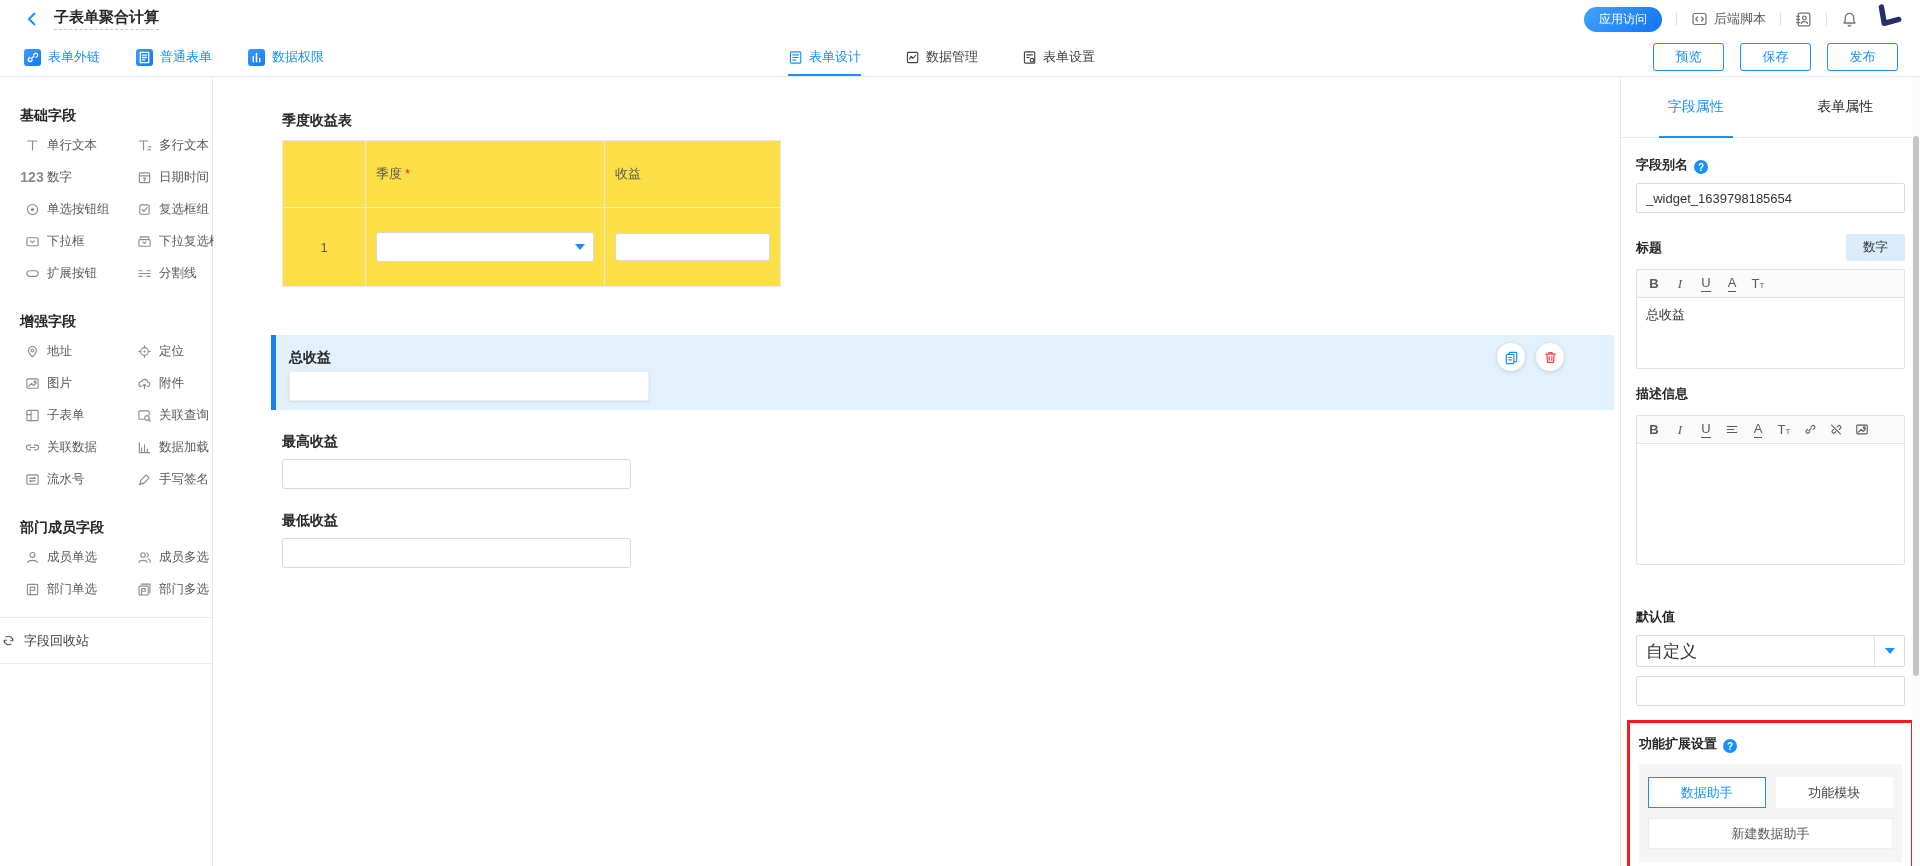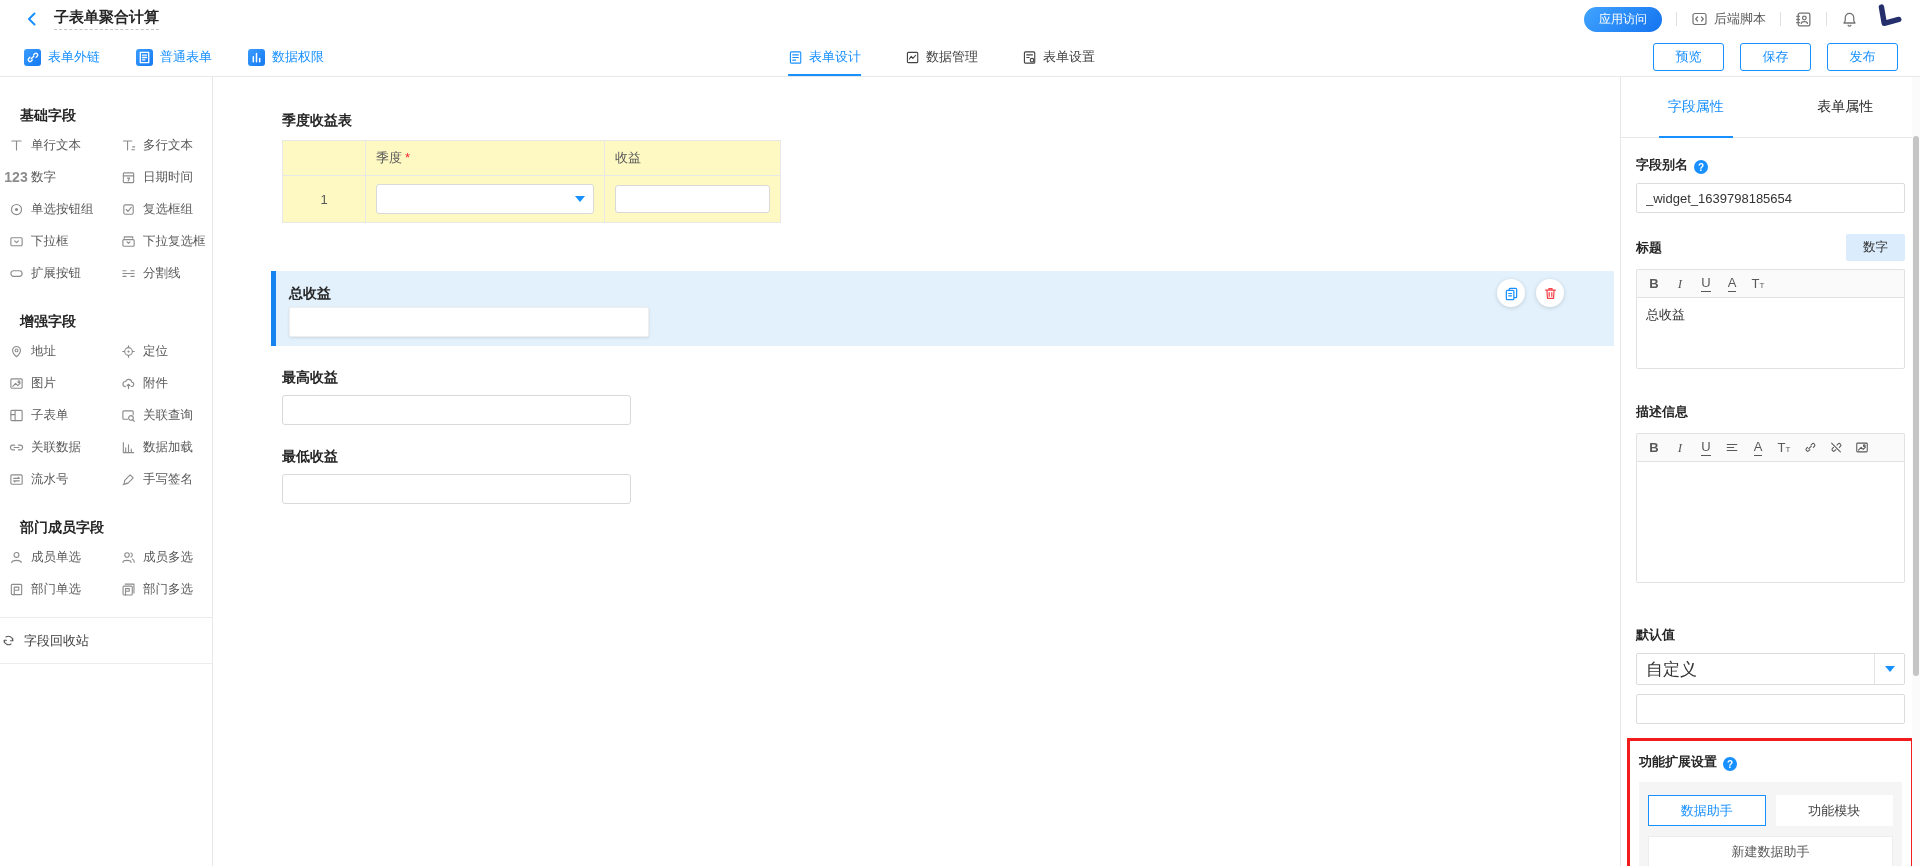--- a/index.html
+++ b/index.html
@@ -27,32 +27,32 @@
   .tab{display:flex;align-items:center;gap:6px;font-size:13px;color:#434343;cursor:pointer;position:relative;height:100%}
   .tab.active{color:#1890ff}
   .tab.active::after{content:"";position:absolute;left:0;right:0;bottom:0;height:2px;background:#1890ff}
   .tb-actions{margin-left:auto;margin-right:22px;display:flex;gap:16px}
   .obtn{min-width:71px;height:28px;border:1px solid #1890ff;color:#1890ff;background:#fff;font-size:13px;
         border-radius:3px;cursor:pointer;font-family:inherit}
   
   .side{position:absolute;top:77px;left:0;bottom:0;width:213px;border-right:1px solid #e8e8e8;background:#fff;
         padding-top:6px;box-sizing:border-box}
   .sec-h{font-size:14px;font-weight:bold;color:#262626;margin:24px 0 4px 20px}
-  .grid{display:grid;grid-template-columns:112px 1fr;padding-left:8px}
+  .grid{display:grid;grid-template-columns:112px 1fr;padding-left:24px}
   .fld{display:flex;align-items:center;gap:7px;height:32px;color:#595959;font-size:12.5px;cursor:pointer;white-space:nowrap}
   .ficon{color:#8c8c8c;width:16px;display:flex;justify-content:center}
   .n123{font-style:normal;font-size:14px;font-weight:bold;letter-spacing:0;color:#8c8c8c}
   .recycle{margin-top:12px;border-top:1px solid #ececec;border-bottom:1px solid #ececec;height:45px;
            display:flex;align-items:center;justify-content:flex-start;gap:8px;font-size:13px;color:#404040;cursor:pointer}
   
   .canvas{position:absolute;top:77px;left:214px;right:300px;bottom:0;background:#fff;overflow:hidden}
   .c-pad{padding:34px 0 0 68px}
   .f-label{font-size:14px;font-weight:bold;color:#262626;line-height:18px}
   .sub-table{margin-top:11px;width:438px;border:1px solid #e8e8e8;border-collapse:collapse;table-layout:fixed}
-  .sub-table td{border:1px solid #e8e8e8;font-size:13px;color:#595959;padding:0 10px;height:34px;background:#fef9c3}
+  .sub-table td{border:1px solid #e8e8e8;font-size:13px;color:#595959;padding:16px 10px;height:34px;background:#fde047}
   .sub-table .c0{width:62px;text-align:center}
   .sub-table .c1{width:218px}
   .sub-table .c2{width:155px}
   .req{color:#f5222d;margin-left:3px}
   .sub-table tr.body td{height:46px}
   .ddl{position:relative;height:28px;border:1px solid #d9d9d9;border-radius:3px;background:#fff;cursor:pointer}
   .caret{position:absolute;right:8px;top:11px;width:0;height:0;border-left:5px solid transparent;
          border-right:5px solid transparent;border-top:6px solid #1890ff}
   .tin{height:28px;border:1px solid #d9d9d9;border-radius:3px;background:#fff;width:100%;box-sizing:border-box;
        font-family:inherit;font-size:13px;padding:0 8px;color:#333}
@@ -530,21 +530,21 @@
           </button>
           <button class="rtb u">
             <span>A</span>
           </button>
           <button class="rtb ">
             <span class="tt">T<i>T</i></span>
           </button>
         </div>
       <div class="rtarea" style="height:72px">总收益</div>
 
-      <div class="plabel" style="margin-top:34px">
+      <div class="plabel" style="margin-top:16px">
           <span>描述信息</span>
         </div>
       <div class="rtbar" id="desc-toolbar" style="margin-top:12px">
           <button class="rtb ">
             <b>B</b>
           </button>
           <button class="rtb i">I</button>
           <button class="rtb u">
             <span>U</span>
           </button>

